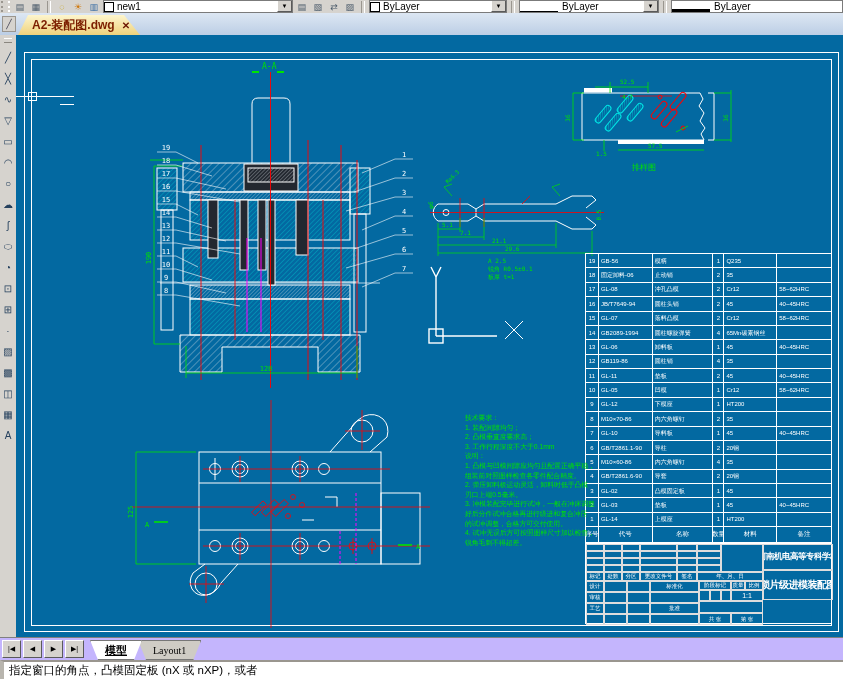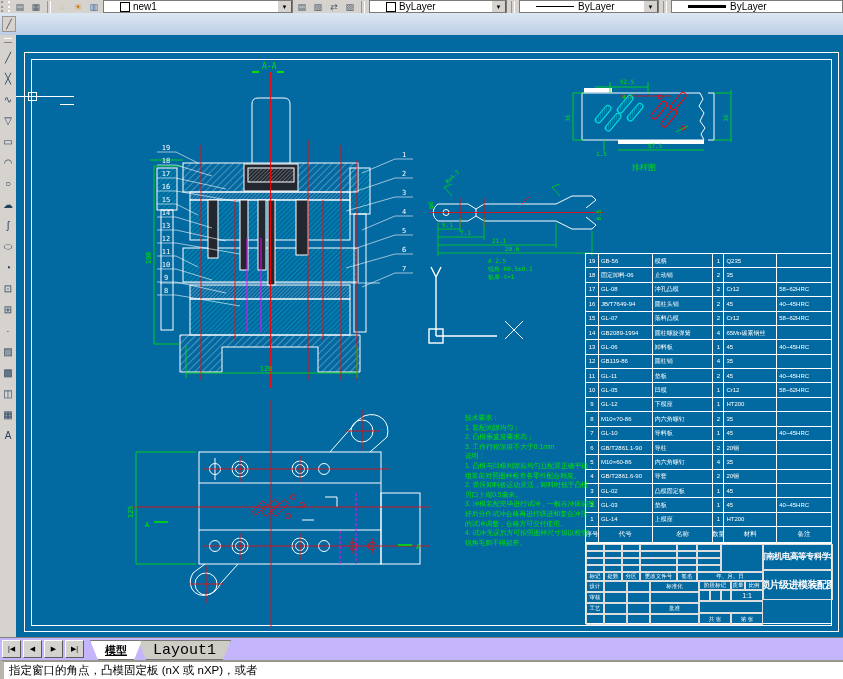--- a/index.html
+++ b/index.html
@@ -5,22 +5,22 @@
   html,body{margin:0;padding:0;background:#555;}
   #app{position:relative;width:843px;height:679px;background:#d6d3ce;overflow:hidden;
        font-family:"Liberation Sans",sans-serif;}
   
   #toolbar-row{position:absolute;left:0;top:0;width:843px;height:13px;background:#d6d3ce;
     display:flex;align-items:center;gap:2px;font-size:10px;overflow:hidden;}
   .grip{width:5px;height:11px;border-left:2px dotted #9a968f;border-right:2px dotted #fff;margin:0 1px;}
   .tbtn{width:14px;height:12px;display:flex;align-items:center;justify-content:center;
     font-size:9px;color:#4a5a6a;background:#d6d3ce;flex:0 0 auto;}
   .sep{width:2px;height:12px;border-left:1px solid #9a968f;border-right:1px solid #fff;margin:0 2px;flex:0 0 auto;}
-  .combo{height:13px;background:#fff;border:1px solid #7b7b7b;display:flex;align-items:center;
-    font-size:10px;color:#000;box-sizing:border-box;padding-left:16px;flex:0 0 auto;overflow:hidden;}
+  .combo{height:13px;background:#fff;border:1px solid #7b7b7b;display:flex;align-items:flex-end;
+    font-size:10px;color:#000;box-sizing:border-box;padding-left:0;flex:0 0 auto;overflow:hidden;}
   .combo .swatch{width:8px;height:8px;background:#fff;border:1px solid #000;margin-right:3px;flex:0 0 auto;}
   .combo .lt-line{width:38px;border-top:1px solid #000;margin-right:4px;flex:0 0 auto;}
   .combo .lw-line{width:38px;border-top:3px solid #000;margin-right:4px;flex:0 0 auto;}
   .combo .arrow{margin-left:auto;width:13px;height:11px;background:#d6d3ce;border:1px solid #fff;
     border-right-color:#5a5a5a;border-bottom-color:#5a5a5a;font-size:6px;color:#000;
     display:flex;align-items:center;justify-content:center;flex:0 0 auto;}
   
   #filetab-row{position:absolute;left:0;top:13px;width:843px;height:22px;
     background:linear-gradient(#dde7f3,#bccee5);border-bottom:1px solid #8fa5c2;}
   #dock-icon{position:absolute;left:2px;top:3px;width:12px;height:14px;background:#d6d3ce;
@@ -72,21 +72,21 @@
     font-size:6.8px;line-height:9.6px;white-space:nowrap;}
   
   #model-bar{position:absolute;left:0;top:637px;width:843px;height:29px;background:#c4b5fd;
     border-top:1px solid #808080;display:flex;align-items:flex-start;padding-top:2px;box-sizing:border-box;}
   .nav{width:17px;height:16px;margin-left:2px;background:#d6d3ce;border:1px solid #fff;
     border-right-color:#5a5a5a;border-bottom-color:#5a5a5a;font-size:7px;color:#000;
     display:flex;align-items:center;justify-content:center;}
   .mtab{height:18px;padding:0 14px;display:flex;align-items:center;font-size:11px;color:#000;
     clip-path:polygon(0 0,100% 0,calc(100% - 8px) 100%,8px 100%);margin-left:-4px;border:1px solid #777;}
   .mtab.active{background:#fff;font-weight:bold;text-decoration:underline;z-index:2;}
-  .mtab.idle{background:#cfccc5;font-family:Liberation Mono, monospace;font-size:15px;}
+  .mtab.idle{background:#cfccc5;font-family:Liberation Serif, serif;font-size:10px;}
   
   #command-line{position:absolute;left:0;top:660px;width:843px;height:19px;background:#fff;
     border-top:2px solid #9a968f;border-left:4px solid #b8b5ae;box-sizing:border-box;
     font-size:11.5px;color:#000;display:flex;align-items:flex-start;padding:1px 0 0 5px;overflow:hidden;}
 </style>
 </head>
 <body>
 
 <div id="app">
 
@@ -121,20 +121,24 @@
     </div>
     <span class="sep"></span>
     <div class="combo" style="flex:1 1 auto;">
       <span class="lw-line"></span>
       <span>ByLayer</span>
     </div>
   </div>
 
   <div id="filetab-row">
     <span id="dock-icon">╱</span>
+    <div id="file-tab">
+      <span>A2-装配图.dwg</span>
+      <span class="x">✕</span>
+    </div>
   </div>
 
   <div id="left-toolbar">
     <span class="handle"></span>
   <span class="ltool">╱</span>
       <span class="ltool">╳</span>
       <span class="ltool">∿</span>
       <span class="ltool">▽</span>
       <span class="ltool">▭</span>
       <span class="ltool">◠</span>

